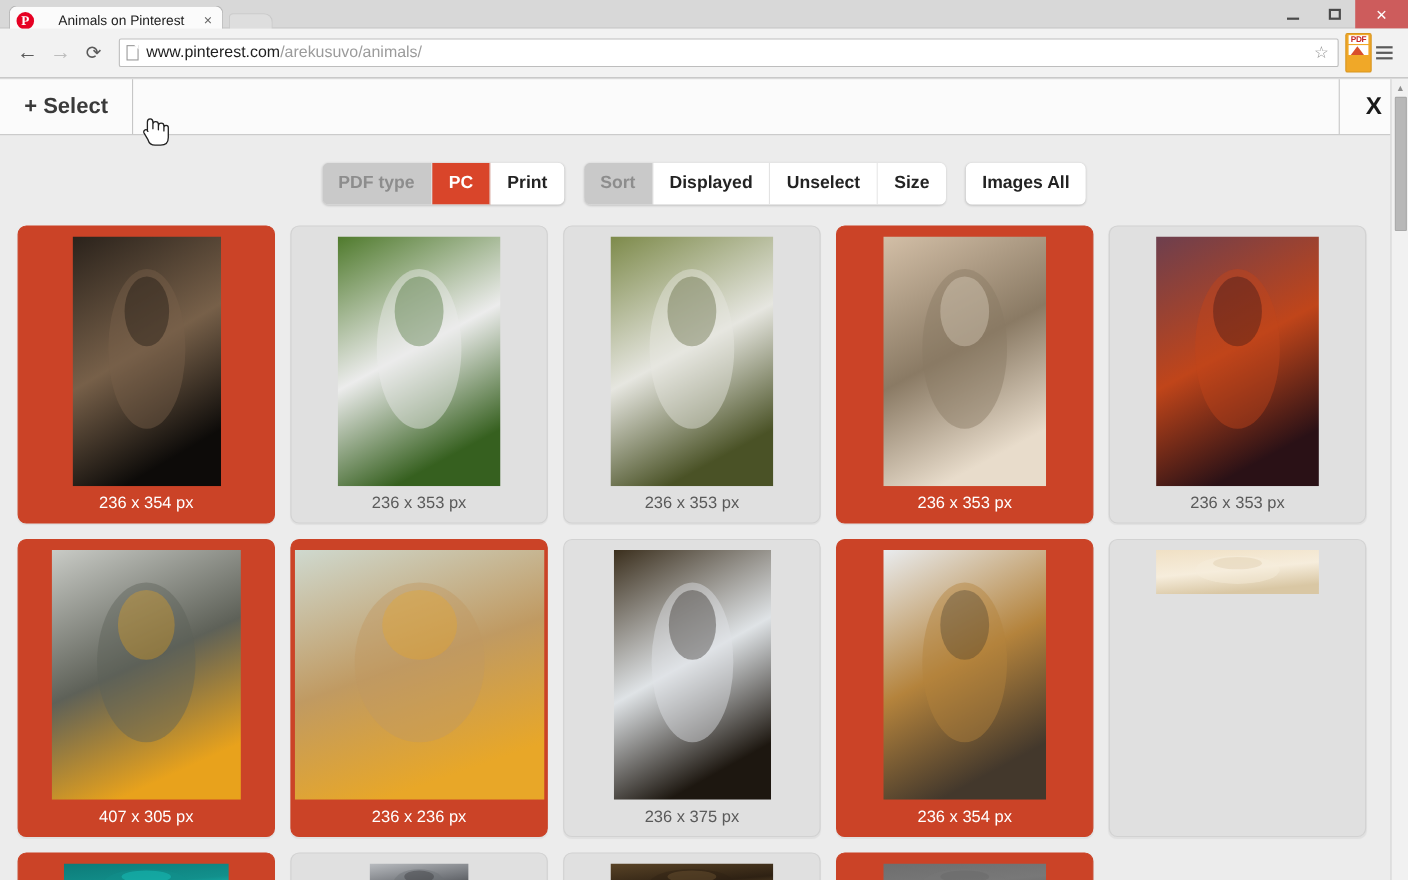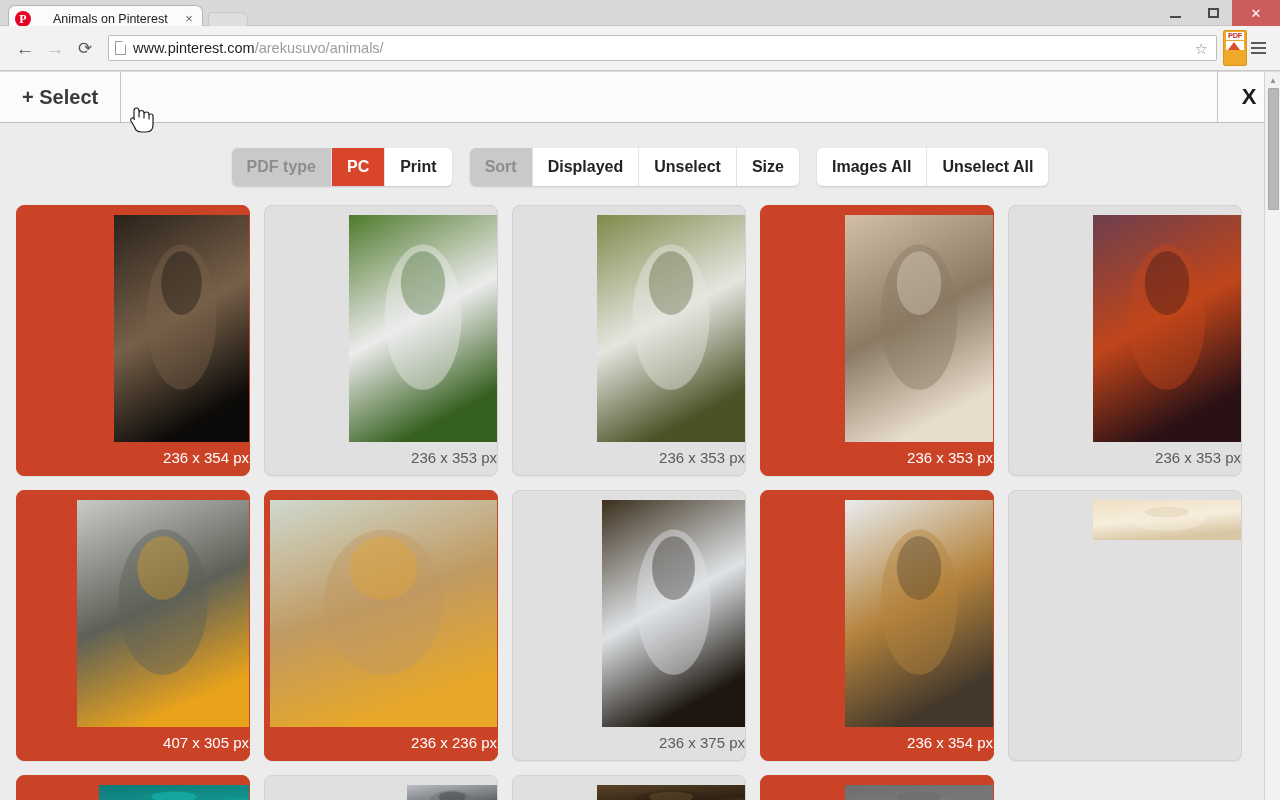--- a/index.html
+++ b/index.html
@@ -147,21 +147,21 @@
   .seg.label { background:#c9c9c9; color:#8d8d8d; }
   .seg.on { background:#d9452a; color:#ffffff; }
 
   .grid {
     display:flex; flex-wrap:wrap; gap:14px;
     padding:19px 16px 0 16px; align-content:flex-start;
   }
   .card {
     width:234px; border-radius:8px;
     background:#e0e0e0; border:1px solid #d2d2d2;
-    display:flex; flex-direction:column; align-items:flex-end;
+    display:flex; flex-direction:column; align-items:center;
     padding:9px 0 0 0;
     box-shadow:0 1px 1px rgba(0,0,0,0.05);
   }
   .card.sel { background:#cb4327; border-color:#cb4327; }
   .thumb { display:block; border:0; }
   .card .cap {
     font-size:15px; color:#5a5a5a; padding:7px 0 8px 0; line-height:18px;
   }
   .card.sel .cap { color:#fff; }
 
@@ -247,21 +247,20 @@
 
       <div class="group">
         <div class="seg label">Sort</div>
         <div class="seg">Displayed</div>
         <div class="seg">Unselect</div>
         <div class="seg">Size</div>
       </div>
 
       <div class="group">
         <div class="seg">Images All</div>
-        <div class="seg">Unselect All</div>
       </div>
     </div>
 
     <div class="grid" id="grid">
         <div class="card sel">
           <svg class="thumb" width="135" height="227" viewBox="0 0 100 100" preserveAspectRatio="none">
             <defs>
               <linearGradient id="g0" x1="0" y1="0" x2="0.35" y2="1">
                 <stop offset="0%" stop-color="#2a221b"></stop>
                 <stop offset="55%" stop-color="#776049"></stop>

